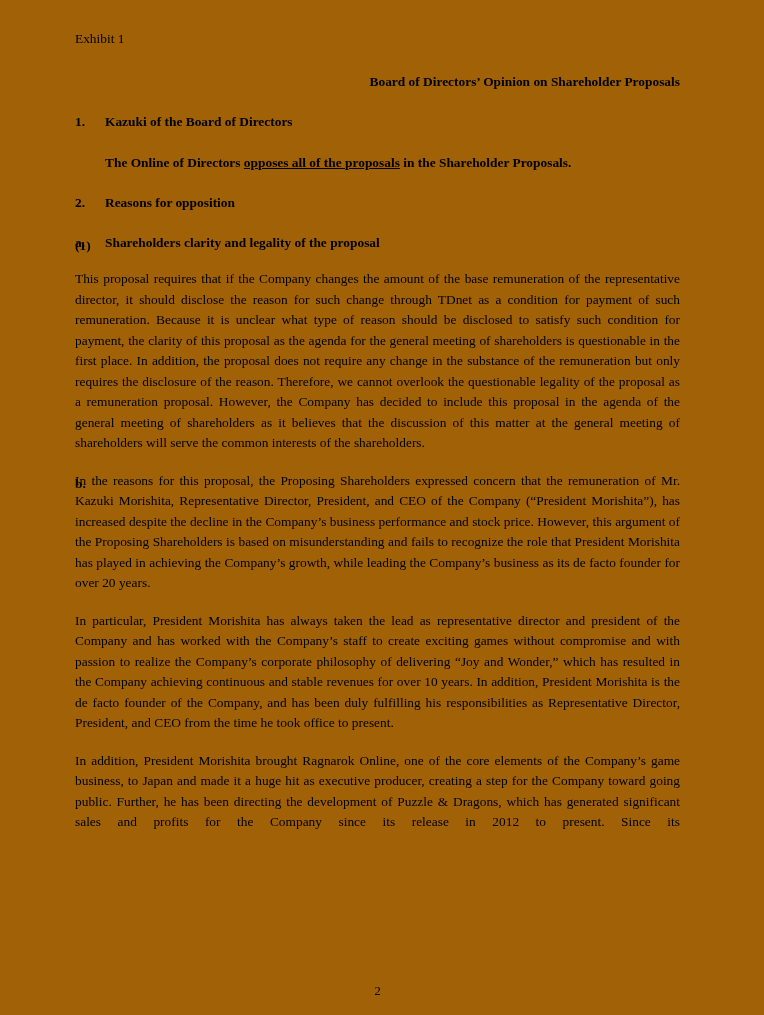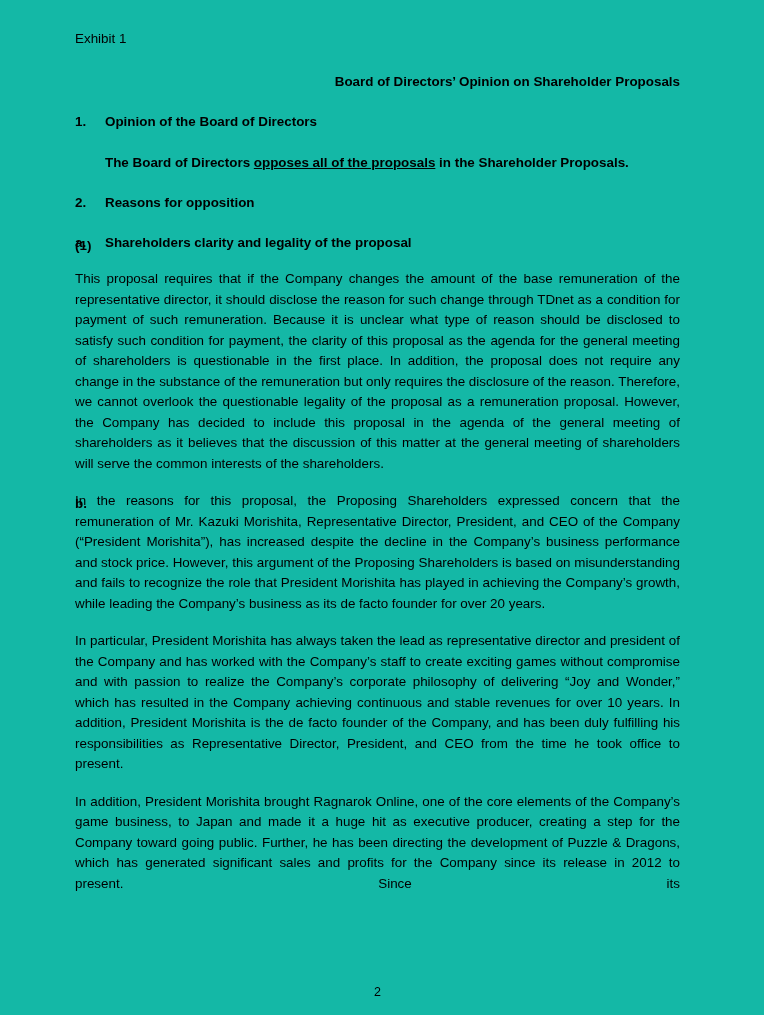--- a/index.html
+++ b/index.html
@@ -4,23 +4,23 @@
 <style>
   html, body {
     margin: 0;
     padding: 0;
     background: #ffffff;
   }
   .page {
     position: relative;
     width: 764px;
     height: 1015px;
-    background: #14b8a6;
+    background: #a16207;
     overflow: hidden;
-    font-family: Liberation Sans, sans-serif;
+    font-family: Liberation Serif, serif;
     color: #000;
   }
   .content {
     position: absolute;
     left: 75px;
     top: 29px;
     width: 605px;
     font-size: 13.4px;
     line-height: 20.5px;
   }
@@ -83,24 +83,24 @@
 
 <div class="page">
   <div class="content">
 
     <div class="exhibit">Exhibit 1</div>
 
     <div class="doc-title">Board of Directors’ Opinion on Shareholder Proposals</div>
 
     <div class="h hang">
       <span class="num">1.</span>
-      <span>Opinion of the Board of Directors</span>
+      <span>Kazuki of the Board of Directors</span>
     </div>
 
-    <p class="opinion"><span>The Board of Directors </span><span class="u">opposes all of the proposals</span><span> in the Shareholder Proposals.</span></p>
+    <p class="opinion"><span>The Online of Directors </span><span class="u">opposes all of the proposals</span><span> in the Shareholder Proposals.</span></p>
 
     <div class="h hang h-reasons">
       <span class="num">2.</span>
       <span>Reasons for opposition</span>
     </div>
 
     <div class="h hang h-tall">
       <span class="num">(1)</span>
     </div>
 

